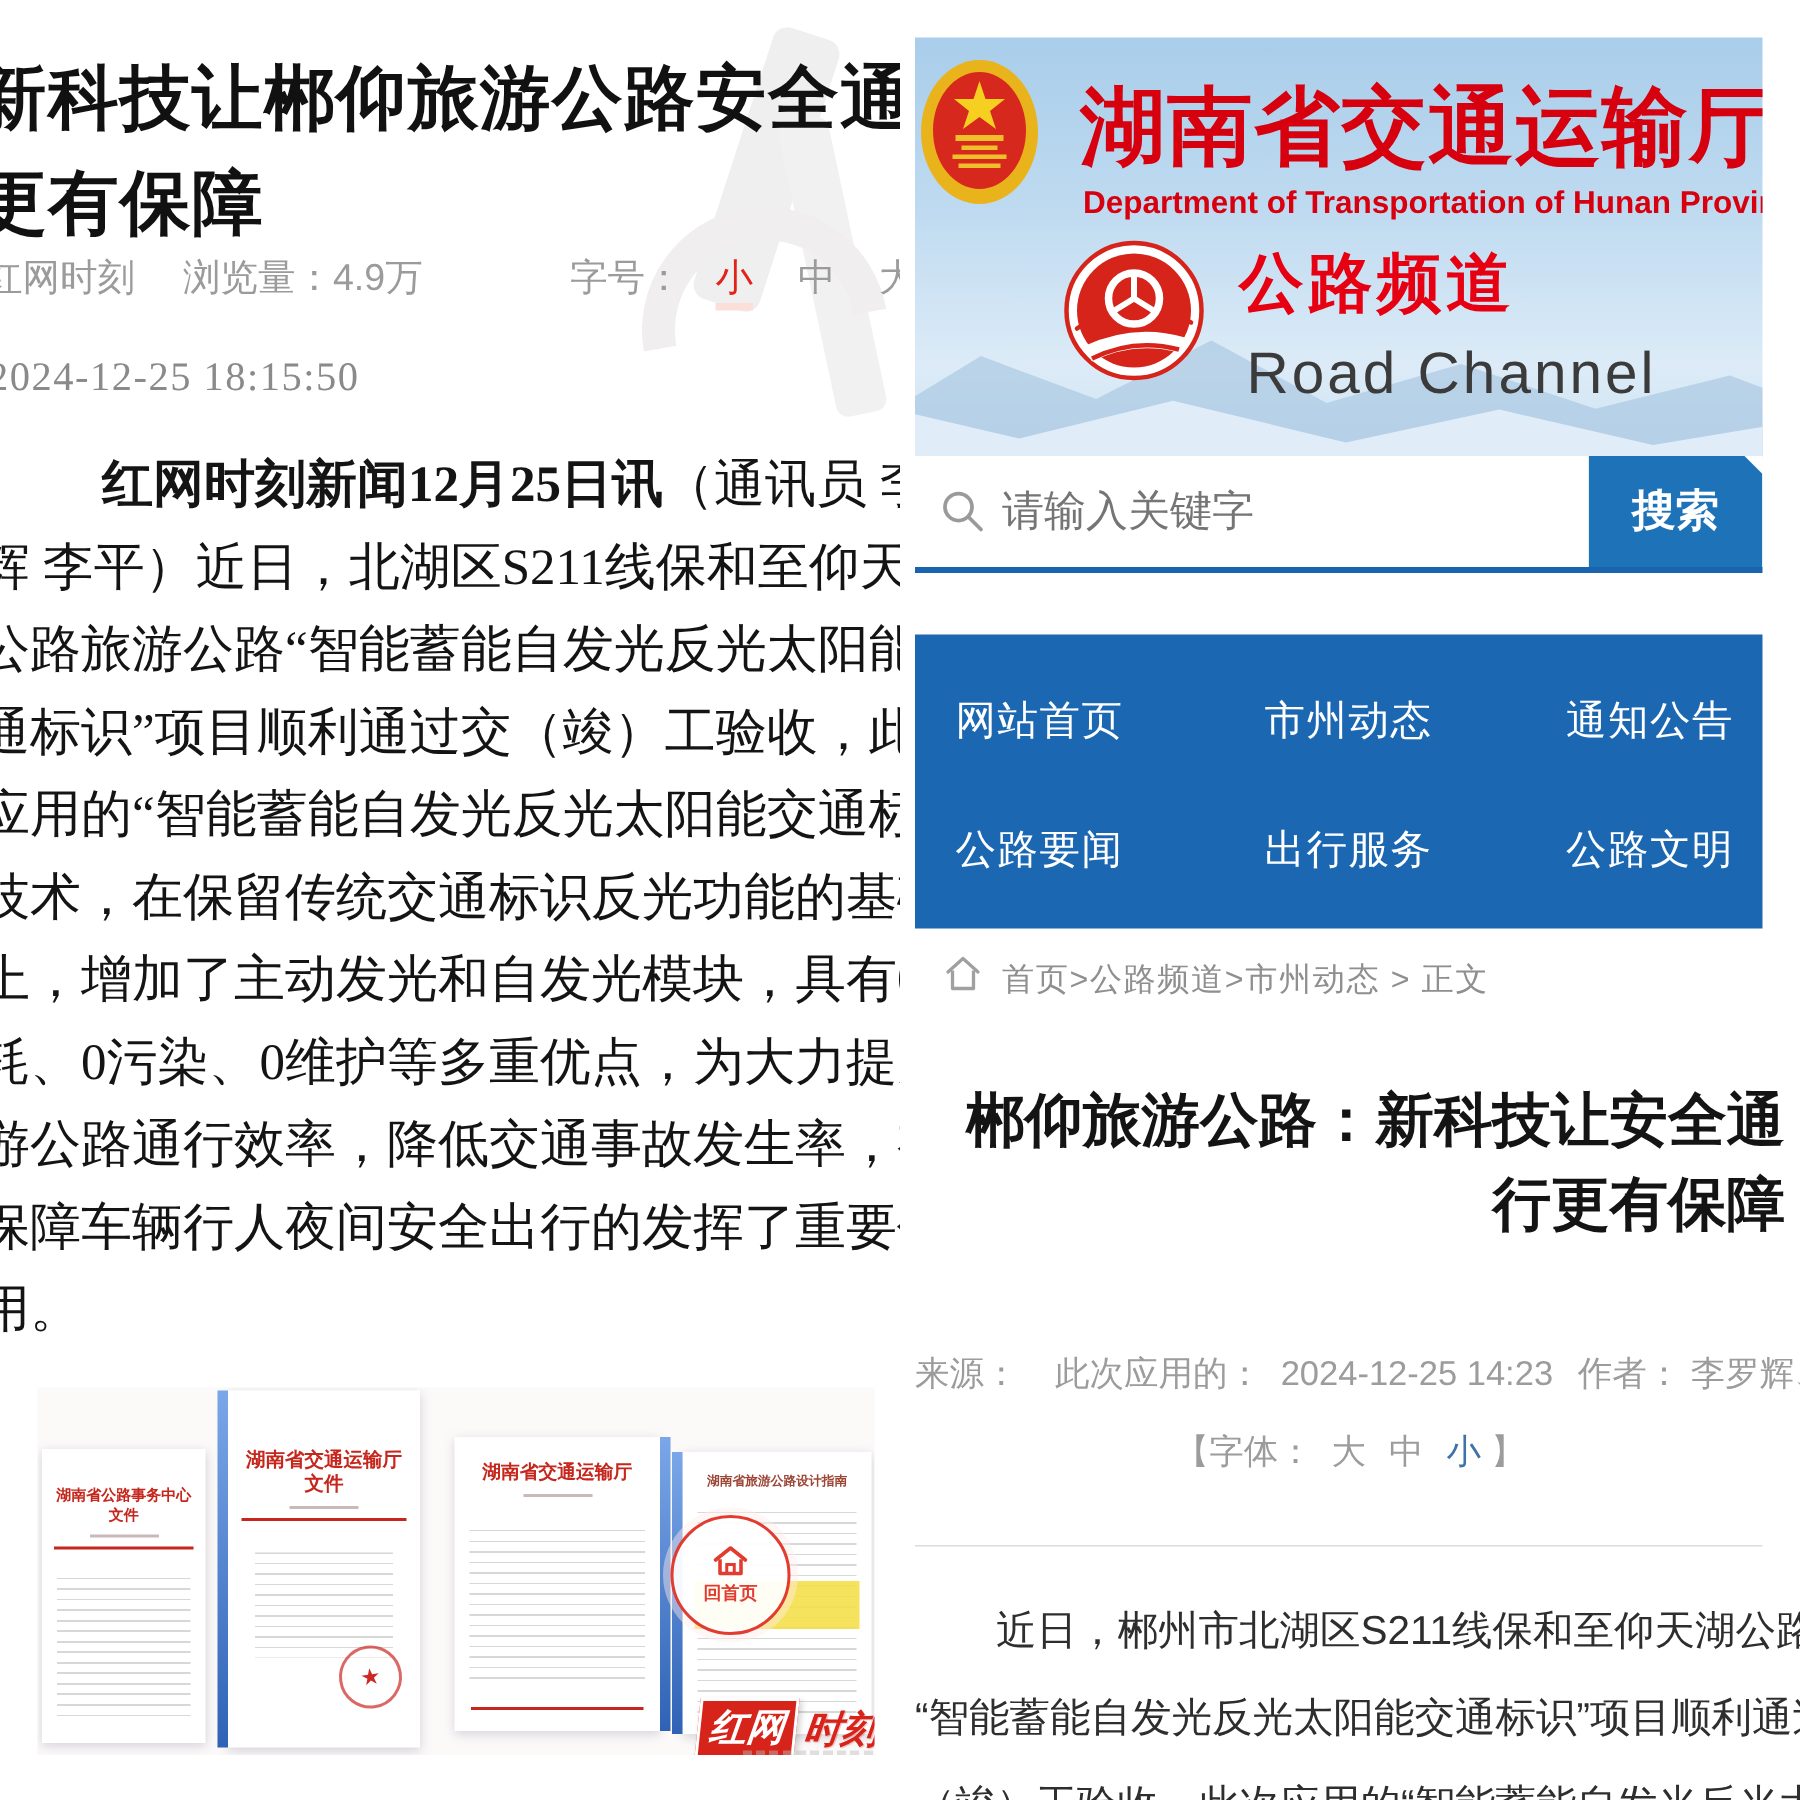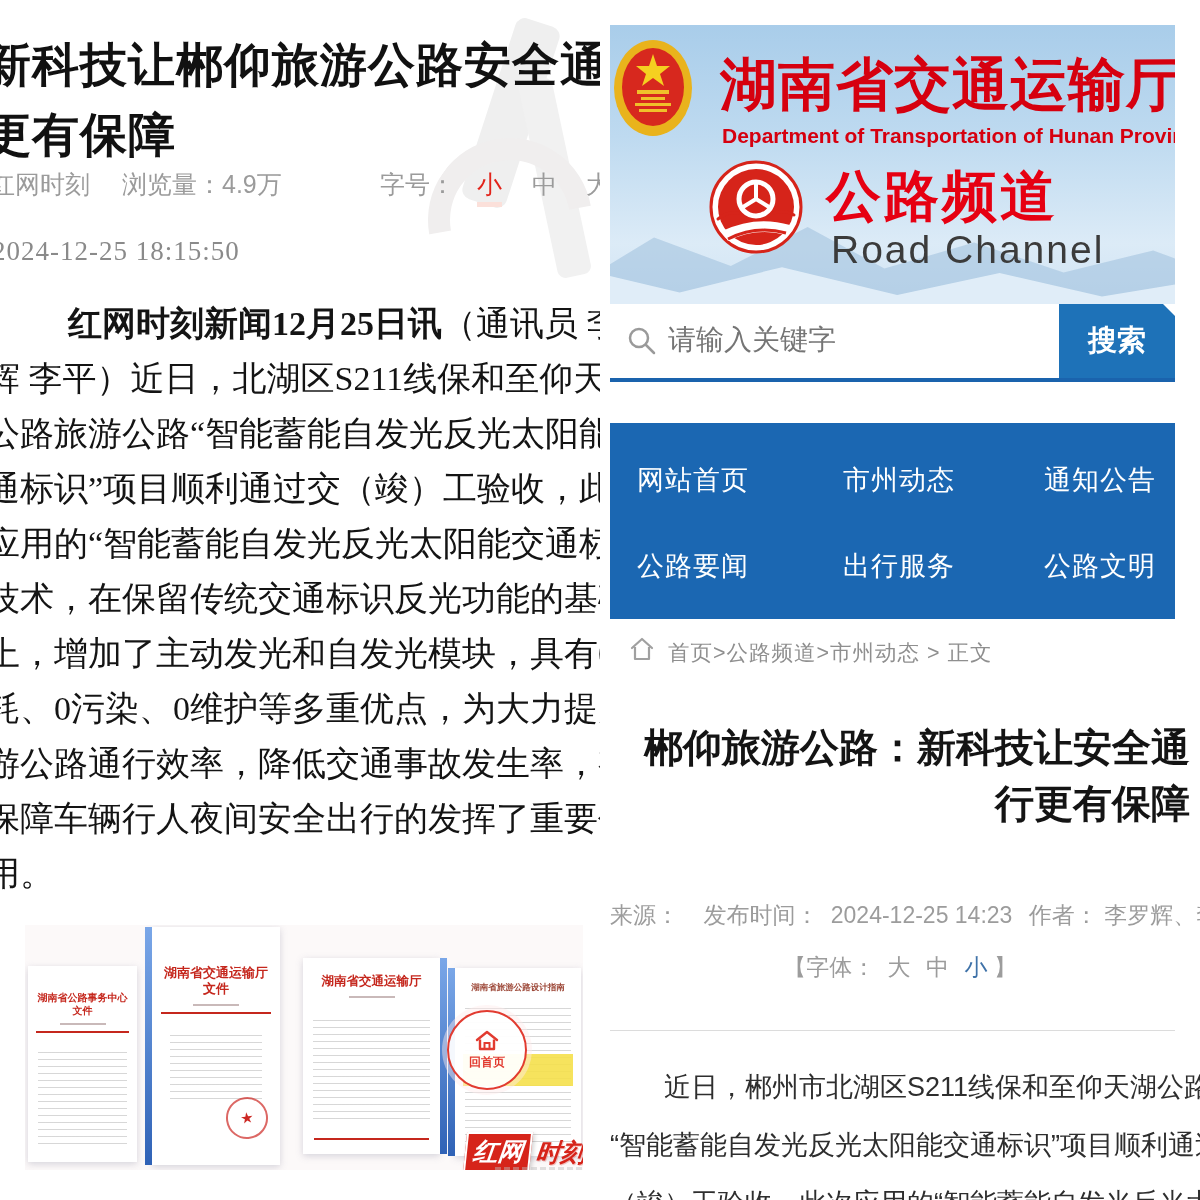--- a/index.html
+++ b/index.html
@@ -65,24 +65,24 @@
   .sky{position:absolute;left:0;top:25px;width:565px;height:280px;overflow:hidden;
        background:linear-gradient(180deg,#a9cdea 0%,#bedaf0 40%,#dcebf7 78%,#cfe3f3 100%);}
   .mt1{position:absolute;left:-20px;bottom:0;width:640px;height:130px;background:#9fc0dd;opacity:.55;
        clip-path:polygon(0 78%,10% 48%,22% 70%,34% 40%,46% 72%,60% 52%,74% 75%,88% 58%,100% 80%,100% 100%,0 100%);}
   .mt2{position:absolute;left:-20px;bottom:0;width:640px;height:84px;background:#e8f2fa;opacity:.85;
        clip-path:polygon(0 60%,14% 85%,30% 55%,48% 88%,64% 62%,80% 90%,100% 65%,100% 100%,0 100%);}
   .org-cn{position:absolute;left:110px;top:22px;color:#d6000f;font-weight:900;font-size:57px;letter-spacing:1px;white-space:nowrap;}
   .org-en{position:absolute;left:112px;top:99px;color:#d6000f;font-weight:700;font-size:21px;white-space:nowrap;}
   .emblem{position:absolute;left:2px;top:13px;}
   .ch-logo{position:absolute;left:98px;top:134px;}
-  .channel-cn{position:absolute;left:216px;top:135px;color:#e60012;font-weight:900;font-size:55px;letter-spacing:3px;white-space:nowrap;text-align:right;}
+  .channel-cn{position:absolute;left:216px;top:135px;color:#e60012;font-weight:900;font-size:43px;letter-spacing:3px;white-space:nowrap;text-align:right;}
   .channel-en{position:absolute;left:221px;top:203px;color:#3b3b3b;font-size:39px;letter-spacing:2px;white-space:nowrap;}
   .search-row{position:absolute;left:0;top:304px;width:565px;height:74px;background:#fff;border-bottom:4px solid #1a63ad;display:flex;}
-  .search-input{flex:1;border:none;outline:none;padding:0 10px 0 58px;font-size:28px;color:#ec4899;background:transparent;font-family:Liberation Mono, monospace;}
+  .search-input{flex:1;border:none;outline:none;padding:0 10px 0 58px;font-size:28px;color:#ec4899;background:transparent;font-family:Liberation Sans, sans-serif;}
   .search-input::placeholder{color:#757575;opacity:1;}
   .mag{position:absolute;left:16px;top:21px;}
   .search-btn{width:116px;height:74px;background:#1e72b8;color:#fff;font-size:29px;font-weight:700;border:none;cursor:pointer;
         clip-path:polygon(0 0,calc(100% - 12px) 0,100% 12px,100% 100%,0 100%);font-family:"Liberation Sans",sans-serif;}
   .nav{position:absolute;left:0;top:423px;width:565px;height:196px;background:#1b67b2;
        display:grid;grid-template-columns:206px 201px 1fr;grid-template-rows:1fr 1fr;
        padding:14px 0 10px 27px;box-sizing:border-box;align-items:center;}
   .nav-item{color:#fff;font-size:27px;letter-spacing:1px;white-space:nowrap;cursor:pointer;}
   .crumb{position:absolute;left:0;top:632px;width:565px;height:40px;}
   .crumb-ico{position:absolute;left:18px;top:3px;}
@@ -255,21 +255,21 @@
       <span class="crumb-txt">首页&gt;公路频道&gt;市州动态 &gt; 正文</span>
     </div>
 
     <h2 class="atitle" style="margin:0;">
       <div>郴仰旅游公路：新科技让安全通</div>
       <div>行更有保障</div>
     </h2>
 
     <div class="ameta">
       <span class="m-src">来源：</span>
-      <span class="m-time-label">发布时间：</span>
+      <span class="m-time-label">此次应用的：</span>
       <span class="m-time">2024-12-25 14:23</span>
       <span class="m-author-label">作者：</span>
       <span class="m-author">李罗辉、李平</span>
     </div>
 
     <div class="afont">
       <span>【字体：</span>
       <span class="f-l">大</span>
       <span class="f-m">中</span>
       <span class="f-s">小</span>

